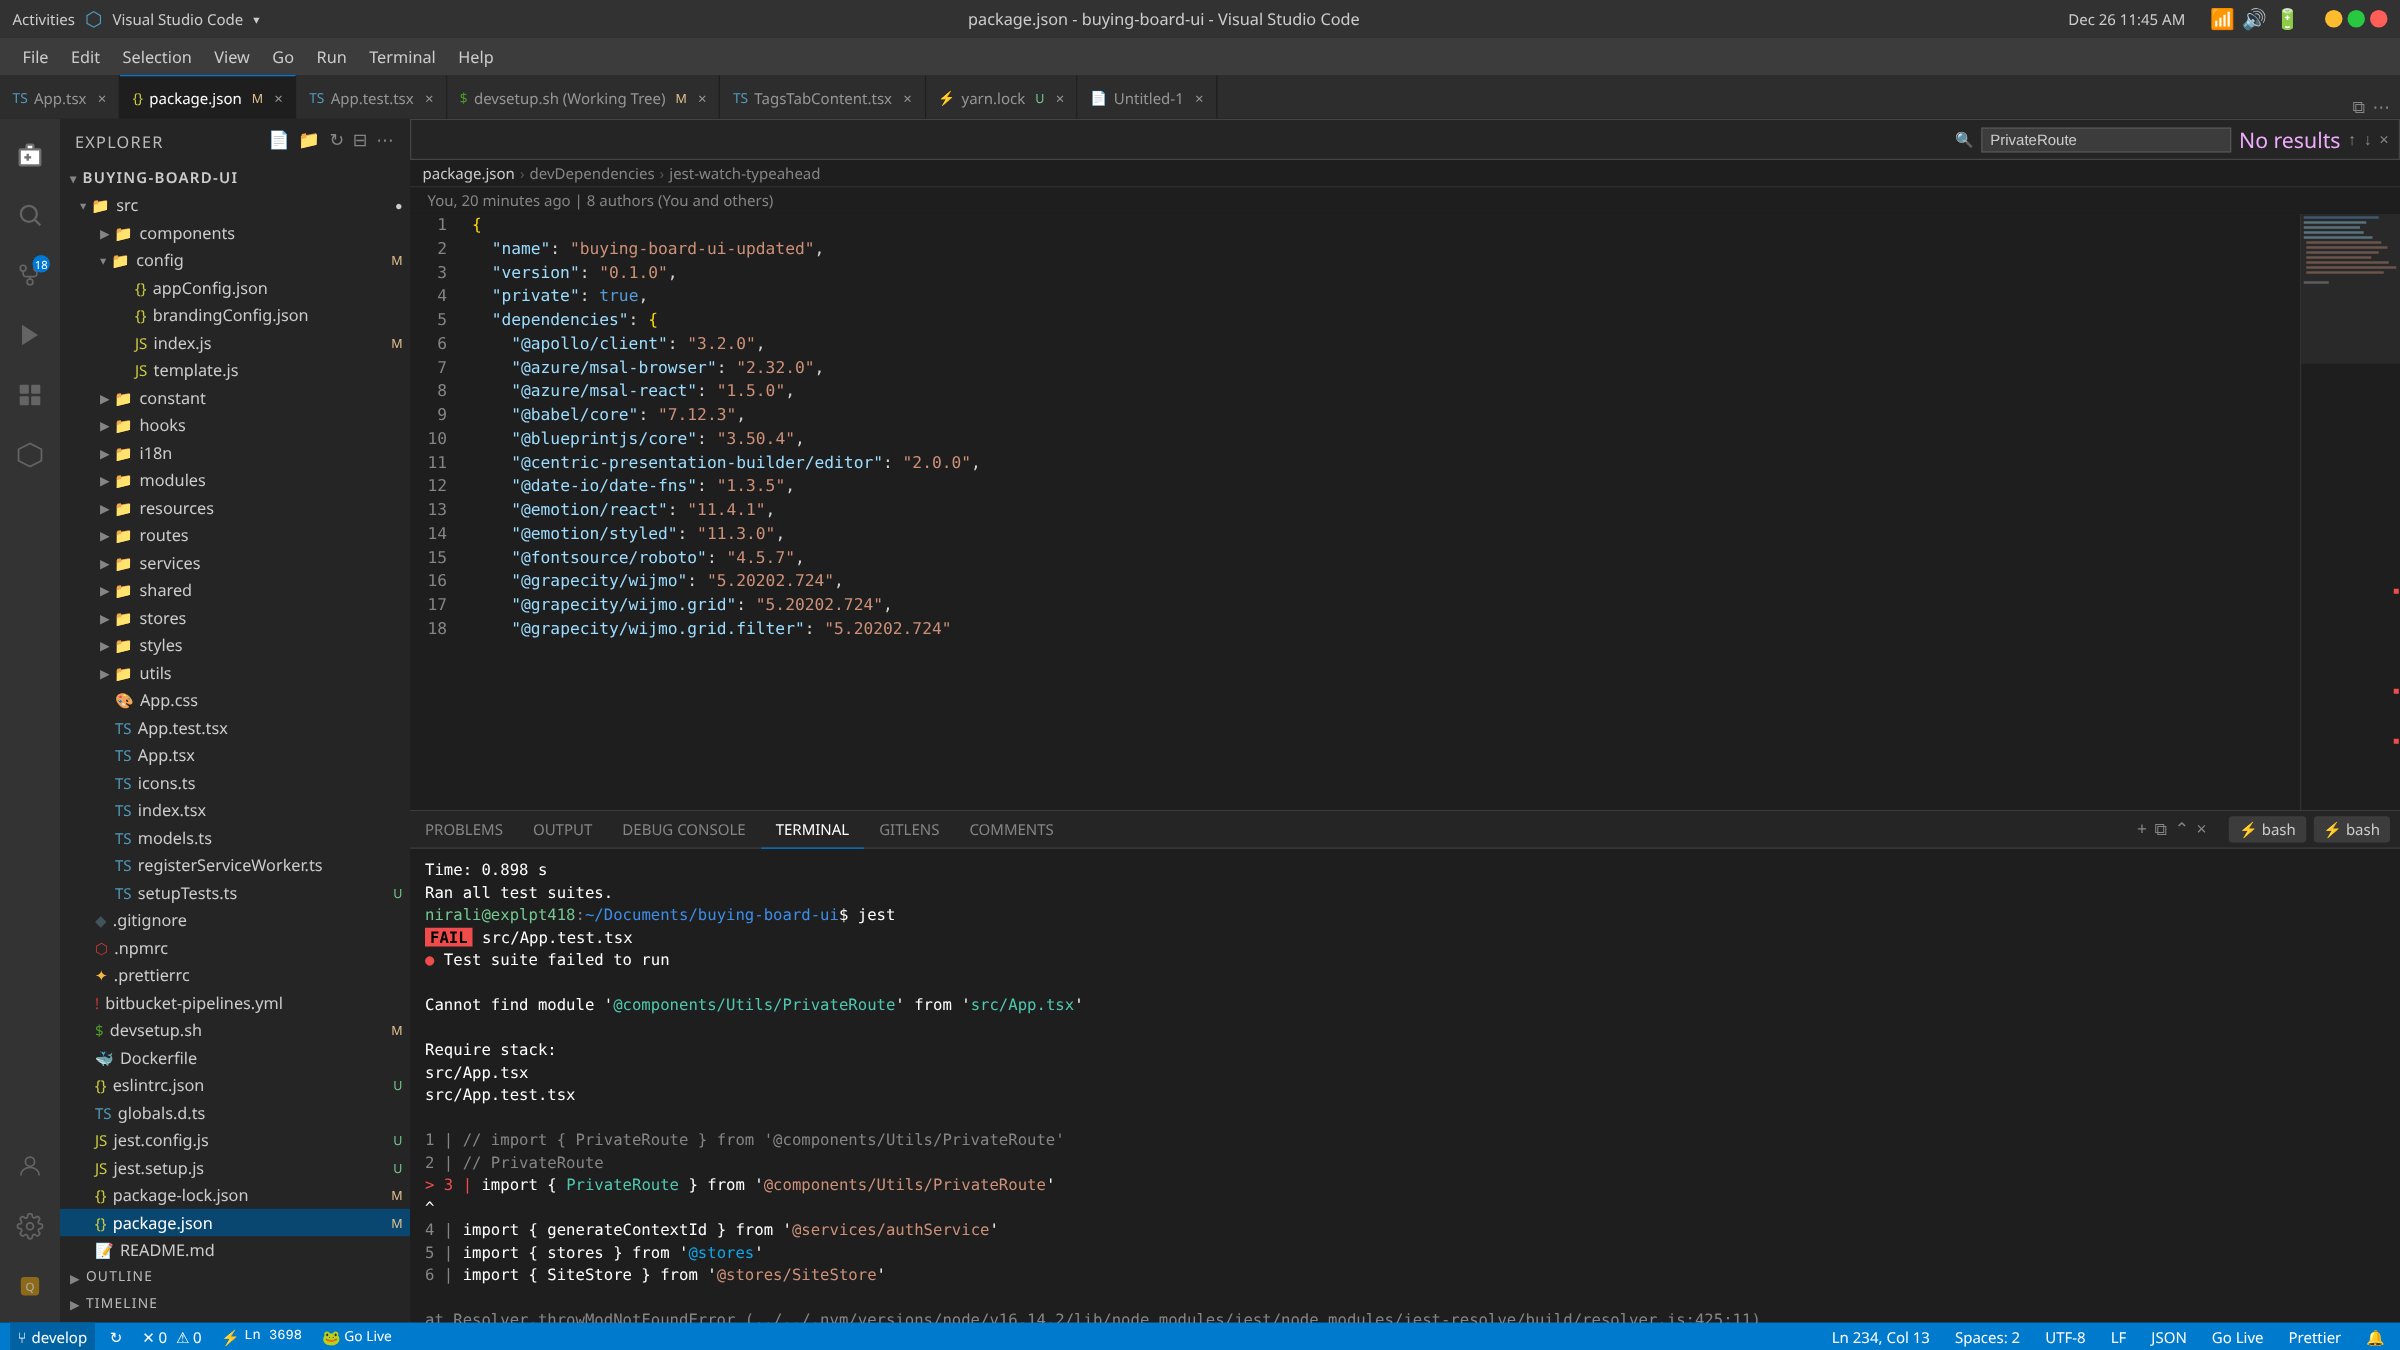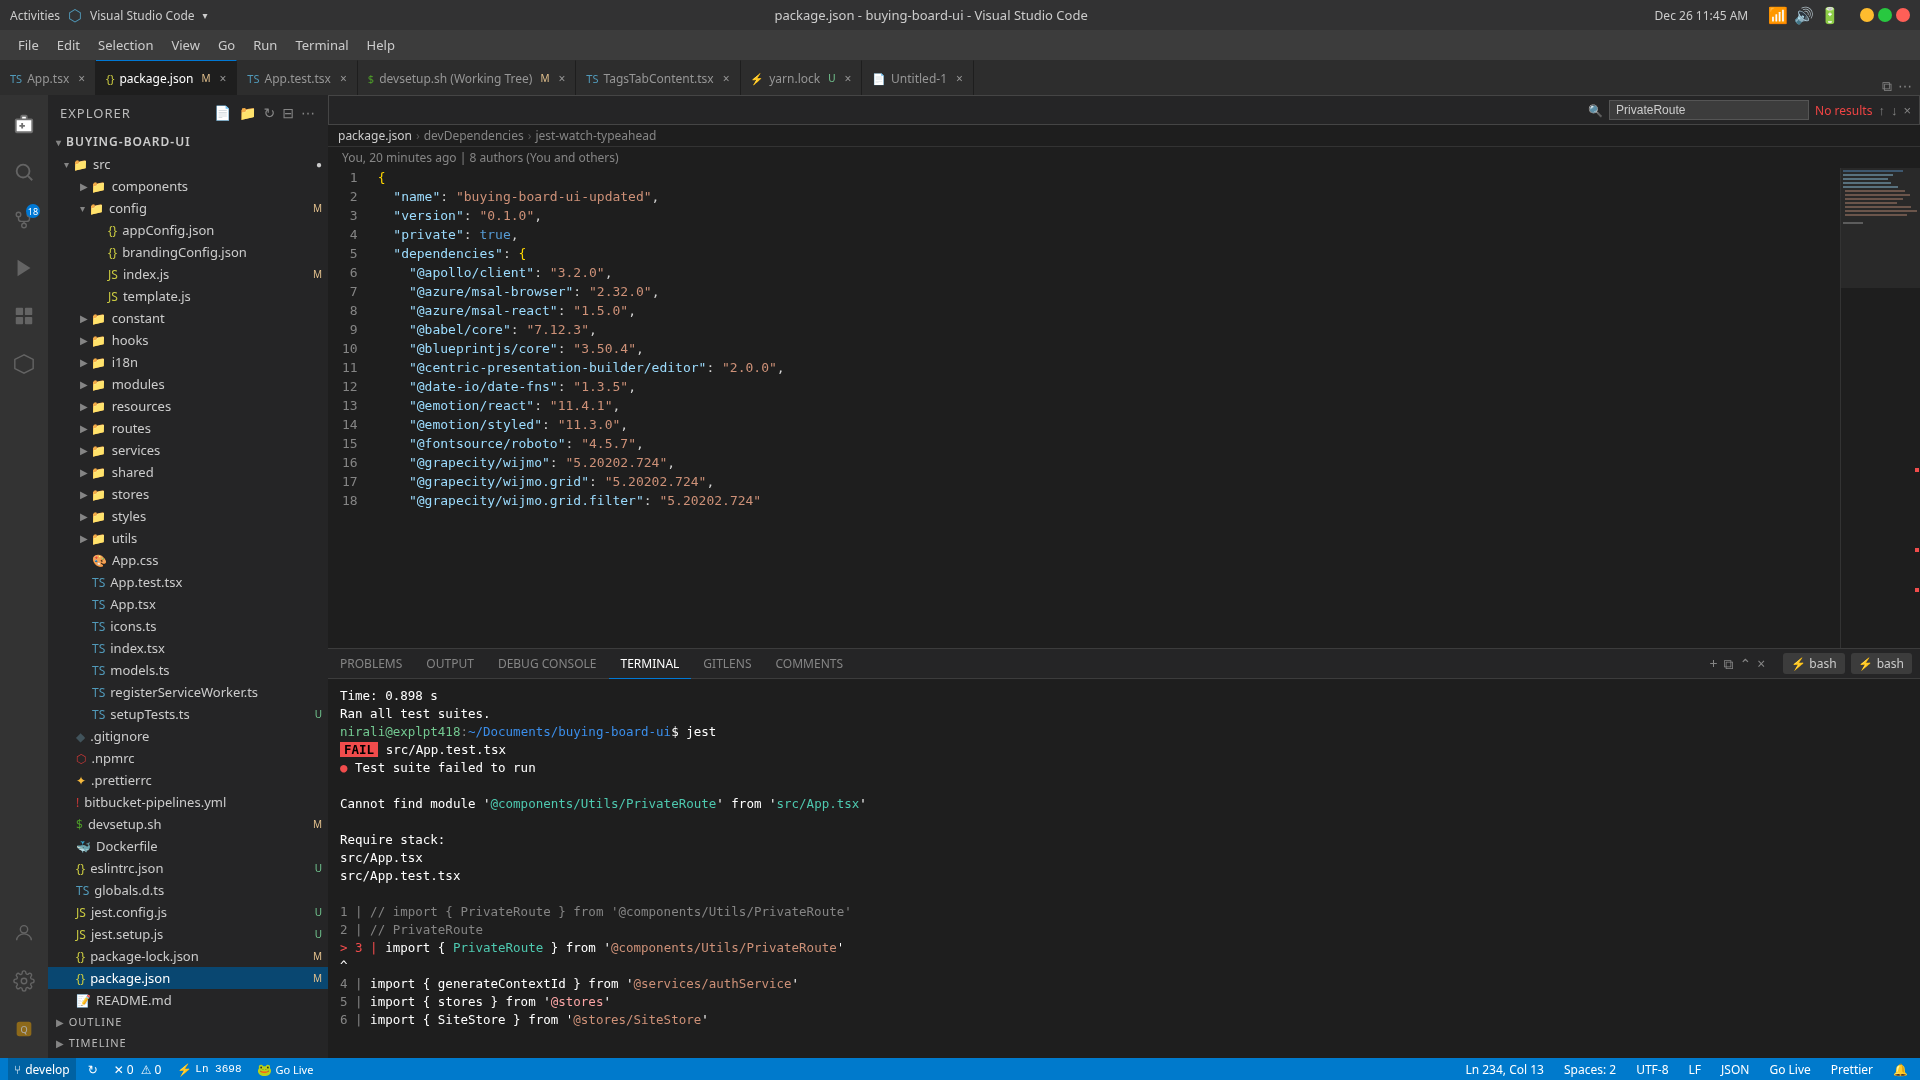--- a/index.html
+++ b/index.html
@@ -262,21 +262,21 @@
       font-size: 12px;
       width: 200px;
     }
     .find-btn {
       background: none;
       border: none;
       color: #858585;
       cursor: pointer;
       font-size: 13px;
     }
-    .find-result { font-size: 12px; color: #ef4444; }
+    .find-result { font-size: 17px; color: #f0abfc; }
 
     
     #editor-split {
       display: flex;
       flex: 1;
       overflow: hidden;
     }
 
     
     #code-editor {
@@ -954,23 +954,24 @@
         <div>&nbsp;</div>
         <div><span class="t-white">  Require stack:</span></div>
         <div><span class="t-white">    src/App.tsx</span></div>
         <div><span class="t-white">    src/App.test.tsx</span></div>
         <div>&nbsp;</div>
         <div><span class="t-dim">  1 |</span> <span class="t-dim">// import { PrivateRoute } from '@components/Utils/PrivateRoute'</span></div>
         <div><span class="t-dim">  2 |</span> <span class="t-dim">// PrivateRoute</span></div>
         <div><span class="t-arrow">&gt; 3 |</span> <span class="t-white">  import { <span style="color:#4ec9b0;">PrivateRoute</span> } from '<span style="color:#ce9178;">@components/Utils/PrivateRoute</span>'</span></div>
         <div><span class="t-white">           ^</span></div>
         <div><span class="t-dim">  4 |</span> <span class="t-white">  import { generateContextId } from '<span style="color:#ce9178;">@services/authService</span>'</span></div>
-        <div><span class="t-dim">  5 |</span> <span class="t-white">  import { stores } from '<span style="color:#fca5a5;">@stores</span>'</span></div>
+        <div><span class="t-dim">  5 |</span> <span class="t-white">  import { stores } from '<span style="color:#0ea5e9;">@stores</span>'</span></div>
         <div><span class="t-dim">  6 |</span> <span class="t-white">  import { SiteStore } from '<span style="color:#ce9178;">@stores/SiteStore</span>'</span></div>
         <div>&nbsp;</div>
+        <div><span class="t-dim">  at Resolver.throwModNotFoundError (../../.nvm/versions/node/v16.14.2/lib/node_modules/jest/node_modules/jest-resolve/build/resolver.js:425:11)</span></div>
 
       </div>
     </div>
   </div>
 </div>
 
 <div id="statusbar">
   <div class="status-left">
     <div class="status-item status-branch">
       <span>⑂</span>

